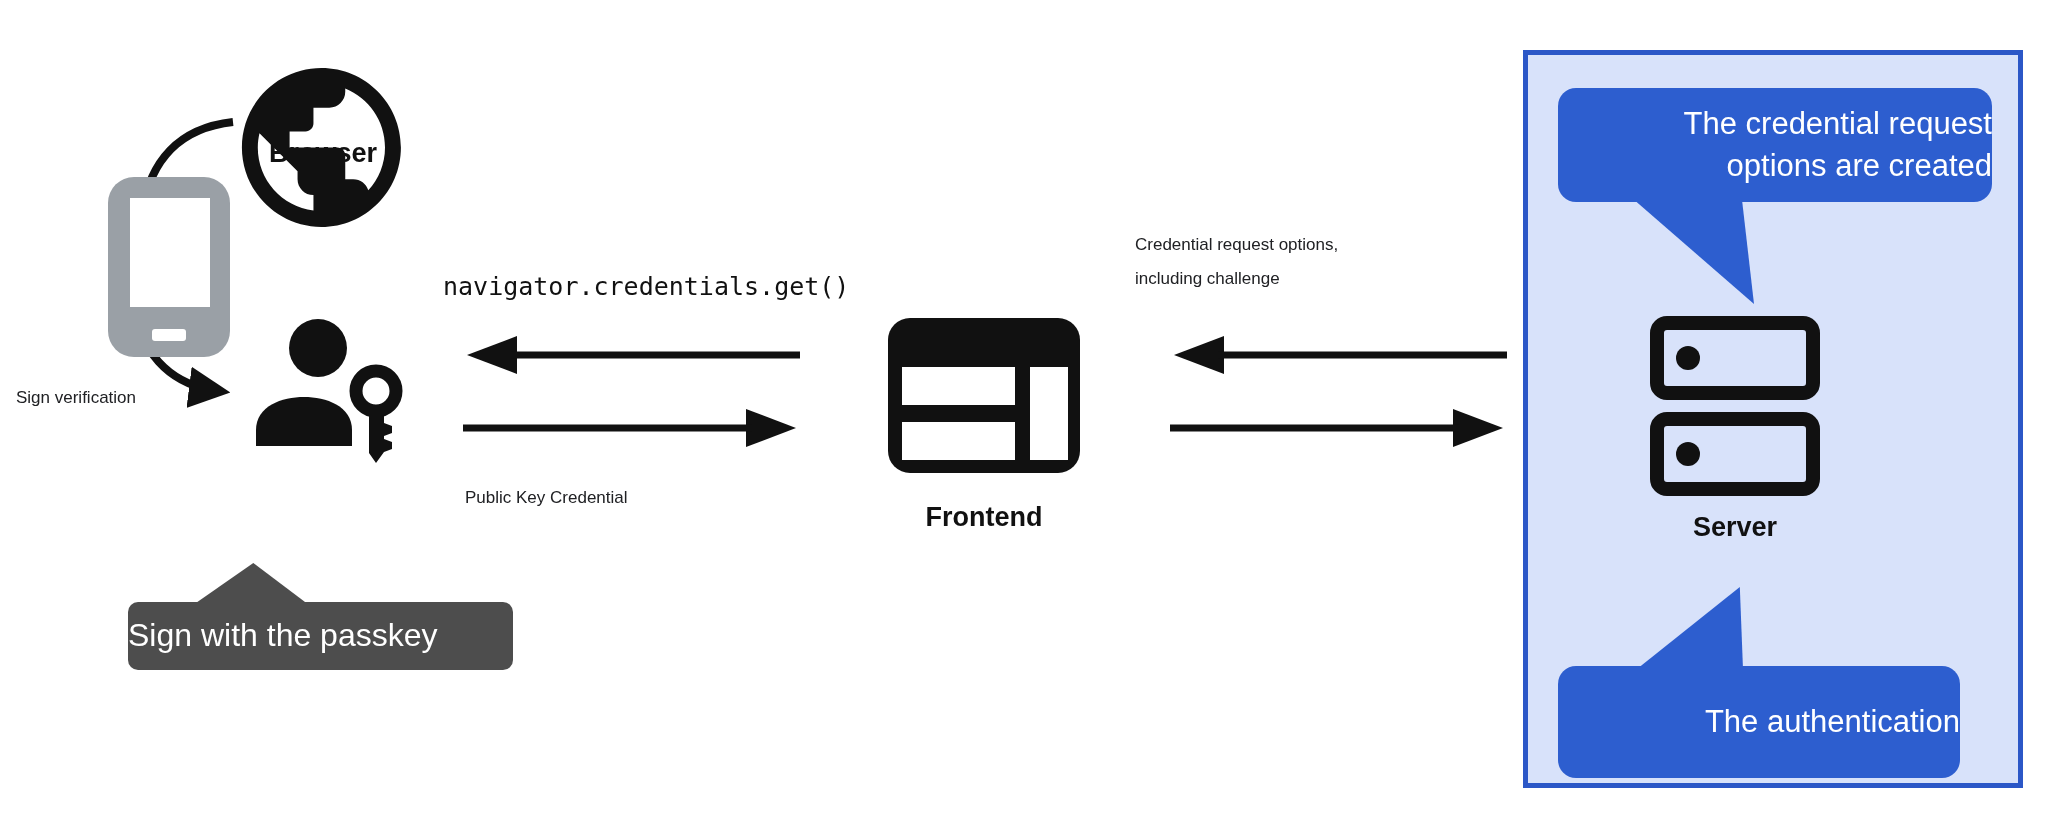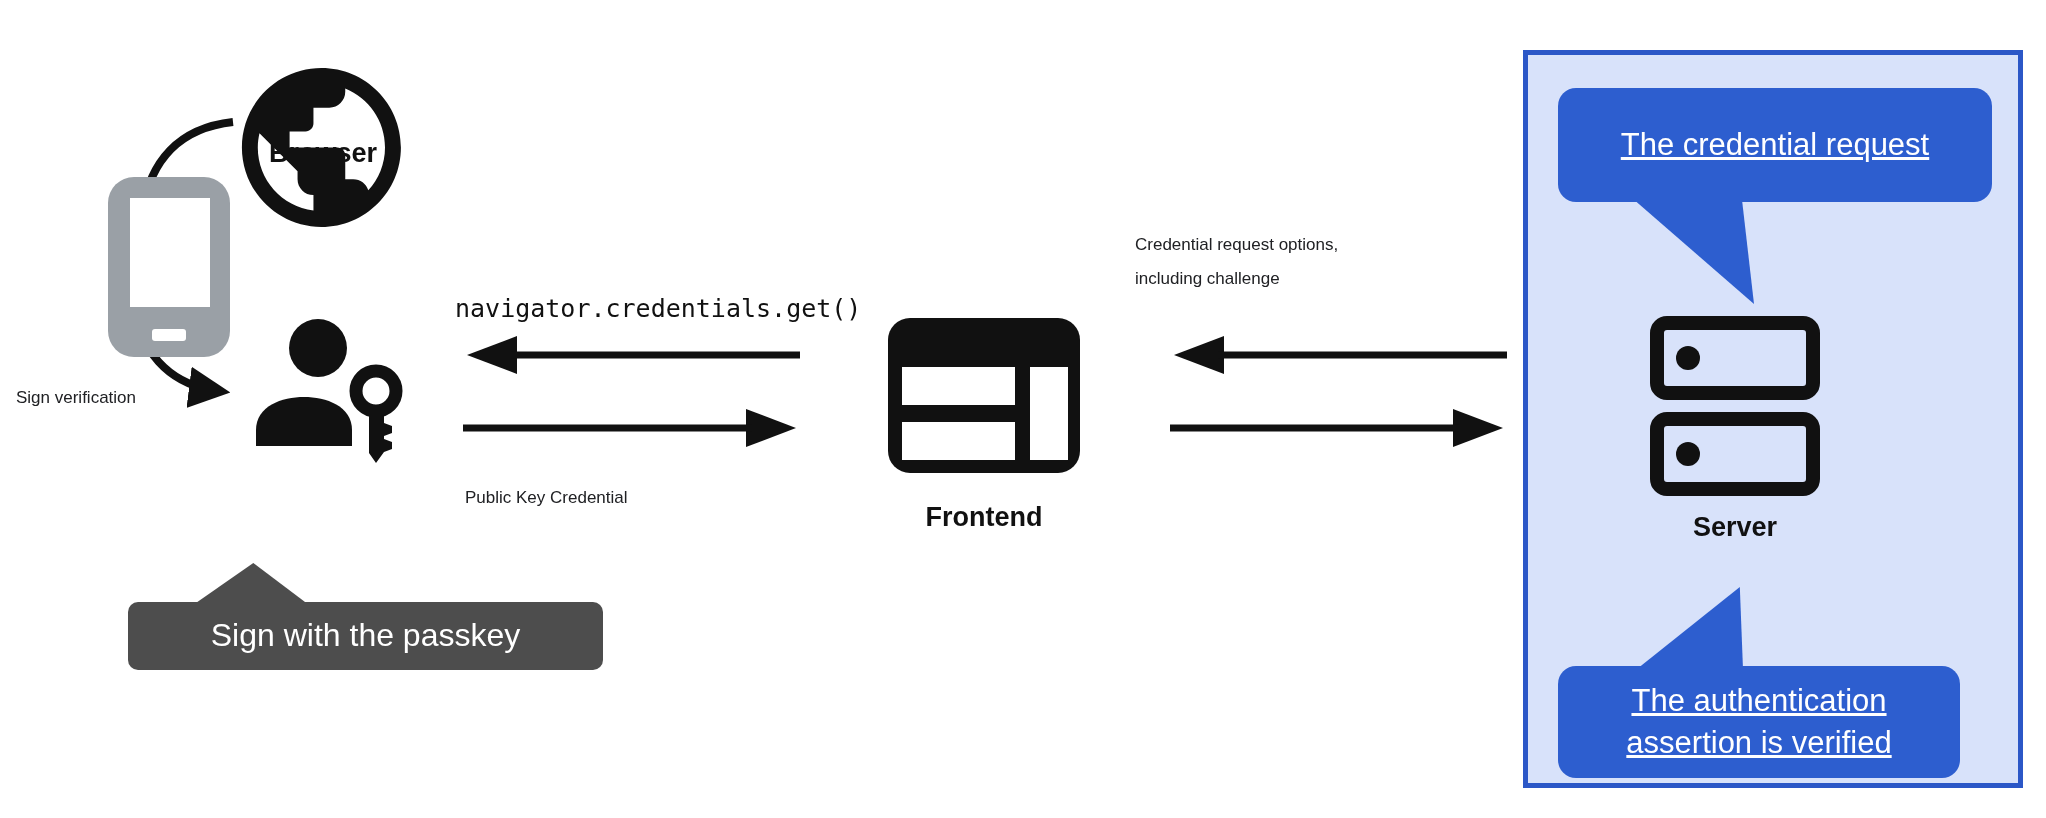--- a/index.html
+++ b/index.html
@@ -23,43 +23,43 @@
   .code{font-family:"DejaVu Sans Mono","Liberation Mono",monospace;font-size:25px;color:var(--ink);white-space:nowrap}
   .center-text{text-align:left}
   svg{display:block}
 
   
   #left-figure{left:0;top:130;z-index:2}
   #user-verification{left:16px;top:388px;z-index:3}
 
   
   #passkey-tooltip{
-    left:128px;top:602px;width:475px;height:68px;z-index:2;
+    left:128px;top:602px;width:385px;height:68px;z-index:2;
     background:var(--tooltip-gray);border-radius:10px;color:#fff;
-    font-size:32px;line-height:66px;text-align:center;white-space:nowrap;
+    font-size:32px;line-height:66px;white-space:nowrap;
   }
   #passkey-tooltip-tail{
     left:193px;top:563px;width:116px;height:42px;z-index:1;
     background:var(--tooltip-gray);
     clip-path:polygon(52% 0,0 100%,100% 100%);
   }
 
   
   .harrow{height:40px;width:335px}
   .harrow polygon,.harrow rect{fill:var(--ink)}
 
   
   #server-panel{
     left:1523px;top:50px;width:500px;height:738px;
     background:var(--panel-bg);border:5px solid var(--panel-border);
   }
   .bubble{
     background:var(--bubble-blue);border-radius:18px;color:#fff;
-    font-size:31px;line-height:42px;text-align:center;z-index:3;
-    display:flex;flex-direction:column;justify-content:center;text-decoration:underline;
+    font-size:31px;line-height:42px;text-align:right;z-index:3;
+    display:flex;flex-direction:column;justify-content:center;
   }
   #bubble-top{left:1558px;top:88px;width:434px;height:114px}
   #bubble-top-tail{
     left:1632px;top:198px;width:122px;height:106px;z-index:2;
     background:var(--bubble-blue);
     clip-path:polygon(0 0,90% 0,100% 100%);
   }
   #bubble-bottom{left:1558px;top:666px;width:402px;height:112px}
   #bubble-bottom-tail{
     left:1637px;top:587px;width:106px;height:82px;z-index:2;
@@ -105,21 +105,21 @@
     <g>
       <circle cx="376" cy="521" r="20" fill="none" stroke="#111" stroke-width="13"></circle>
       <path d="M369 543 L384 543 L384 553 L392 556 L392 563 L384 566 L384 569 L392 572 L392 579 L384 582 L376 593 L369 583 Z" fill="#111"></path>
     </g>
   </svg>
 
   <div class="abs lbl" id="user-verification">Sign verification</div>
 
   <div class="abs" id="passkey-tooltip">Sign with the passkey</div>
 
-  <div class="abs code" style="left:455px;top:272px;margin-top:22px;">navigator.credentials.get()</div>
+  <div class="abs code" style="left:443px;top:272px;">navigator.credentials.get()</div>
 
   <svg class="abs harrow" style="left:465px;top:335px" viewBox="0 0 335 40">
     <polygon points="2,20 52,1 52,39"></polygon>
     <rect x="46" y="16.5" width="289" height="7"></rect>
   </svg>
   <svg class="abs harrow" style="left:463px;top:408px" viewBox="0 0 335 40">
     <polygon points="333,20 283,1 283,39"></polygon>
     <rect x="0" y="16.5" width="289" height="7"></rect>
   </svg>
 
@@ -145,30 +145,30 @@
   <svg class="abs harrow" style="left:1170px;top:408px" viewBox="0 0 335 40">
     <polygon points="333,20 283,1 283,39"></polygon>
     <rect x="0" y="16.5" width="289" height="7"></rect>
   </svg>
 
 
   <div class="abs" id="server-panel"></div>
 
   <div class="abs bubble" id="bubble-top">
     <div>The credential request</div>
+    <div>options are created</div>
   </div>
   <div class="abs" id="bubble-top-tail"></div>
 
   <svg class="abs" style="left:1650px;top:316px" width="170" height="180" viewBox="0 0 170 180">
     <rect x="7" y="7" width="156" height="70" rx="10" fill="none" stroke="#111" stroke-width="14"></rect>
     <circle cx="38" cy="42" r="12" fill="#111"></circle>
     <rect x="7" y="103" width="156" height="70" rx="10" fill="none" stroke="#111" stroke-width="14"></rect>
     <circle cx="38" cy="138" r="12" fill="#111"></circle>
   </svg>
   <div class="abs lbl-b" style="left:1650px;top:512px;width:170px">Server</div>
 
   <div class="abs" id="bubble-bottom-tail"></div>
   <div class="abs bubble" id="bubble-bottom">
     <div>The authentication</div>
-    <div>assertion is verified</div>
   </div>
 
 </div>
 
 </body></html>

